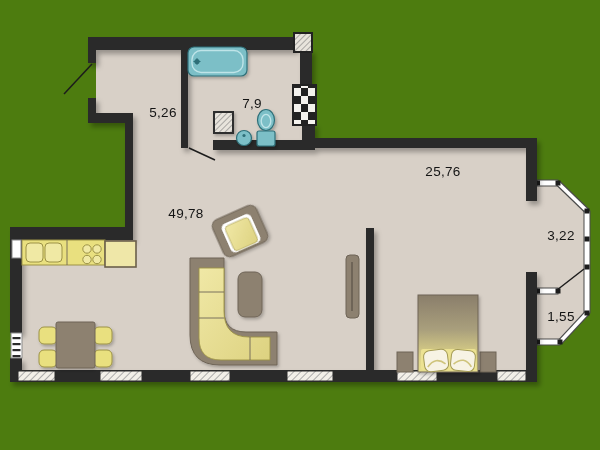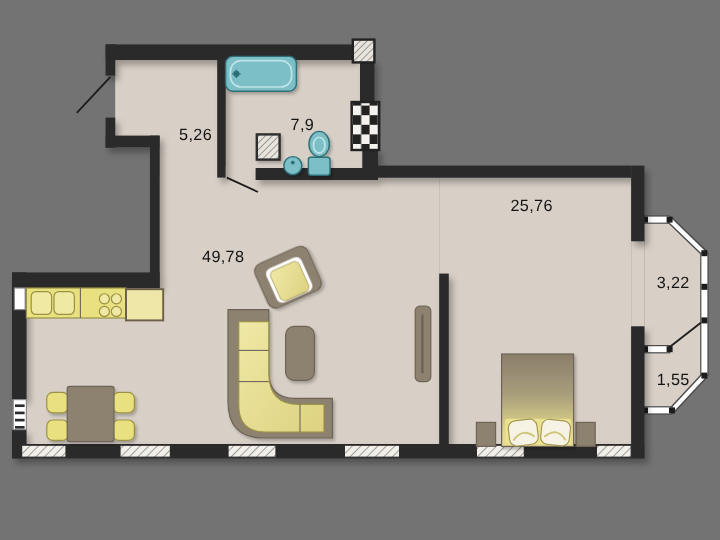--- a/index.html
+++ b/index.html
@@ -1,16 +1,16 @@
 <!DOCTYPE html>
 <html style="--wall: #2b2b2b; --floor: #d8d0c7; --outside: #ffffff; --fixture: #7bbfc7; --fixture-edge: #2f6f78; --yellow: #e9e07f; --yellow-light: #f0e9a4; --yellow-edge: #9c9246; --brown: #8d8170; --brown-edge: #6e6457; --label: #141414;"><head>
 <meta charset="utf-8">
 <style>
   html,body{margin:0;padding:0;background:#ffffff;}
-  .stage{position:relative;width:600px;height:450px;background:#737373;overflow:hidden;
+  .stage{position:relative;width:600px;height:450px;background:#4d7c0f;overflow:hidden;
          font-family:"Liberation Sans",sans-serif;}
   svg{display:block}
   .wall{fill:var(--wall,#2b2b2b);}
   .floor{fill:var(--floor,#d8d0c7);}
   .fx{fill:var(--fixture,#7bbfc7);stroke:var(--fixture-edge,#2f6f78);stroke-width:1.2;}
   .fxl{fill:none;stroke:#bfe4e8;stroke-width:1.4;}
   .yl{fill:var(--yellow,#e9e07f);stroke:var(--yellow-edge,#9c9246);stroke-width:1;}
   .yll{fill:var(--yellow-light,#f0e9a4);stroke:var(--yellow-edge,#9c9246);stroke-width:1;}
   .br{fill:var(--brown,#8d8170);stroke:var(--brown-edge,#6e6457);stroke-width:1;}
   .seam{stroke:var(--brown-edge,#6e6457);stroke-width:0.9;fill:none;}

